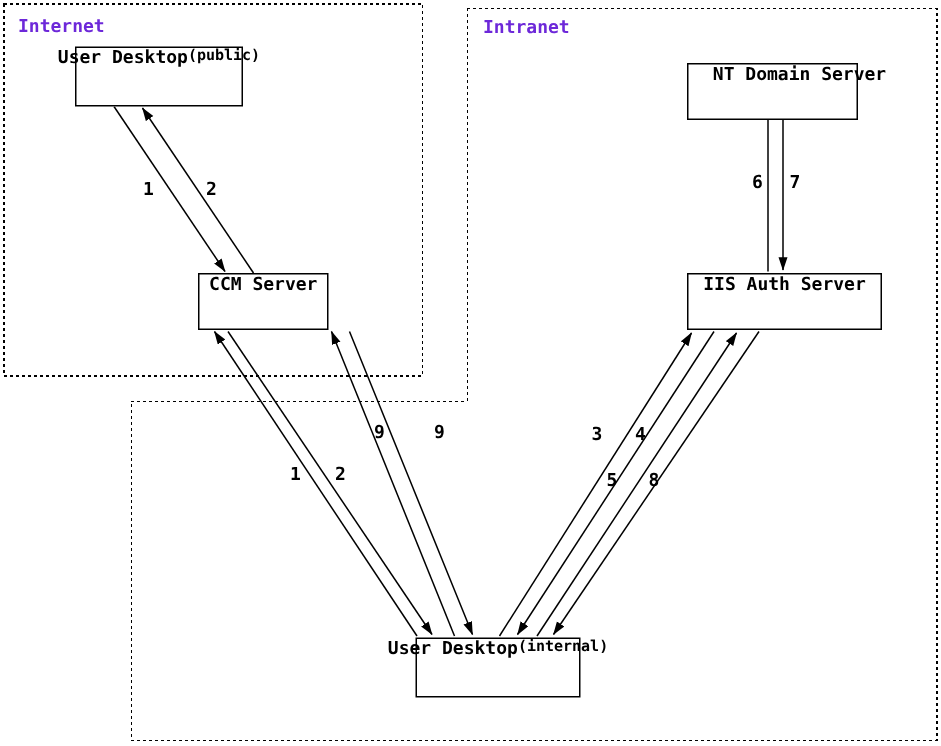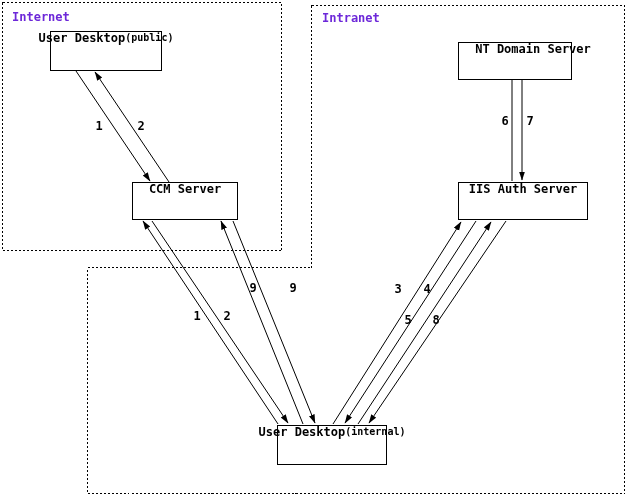--- a/index.html
+++ b/index.html
@@ -58,21 +58,21 @@
   </svg>
 
   <div class="region-label" style="left:12px;top:10px;">Internet</div>
   <div class="region-label" style="left:322px;top:11px;">Intranet</div>
 
   <div class="node" style="left:50px;top:31px;width:112px;height:40px;">
     <span class="lbl">User Desktop</span>
     <span class="sub">(public)</span>
   </div>
 
-  <div class="node" style="left:132px;top:182px;width:106px;height:38px;">
+  <div class="node" style="left:132px;top:182px;width:87px;height:38px;">
     <span class="lbl">CCM Server</span>
   </div>
 
   <div class="node" style="left:458px;top:42px;width:114px;height:38px;padding-left:36px;">
     <span class="lbl">NT Domain Server</span>
   </div>
 
   <div class="node" style="left:458px;top:182px;width:130px;height:38px;">
     <span class="lbl">IIS Auth Server</span>
   </div>

